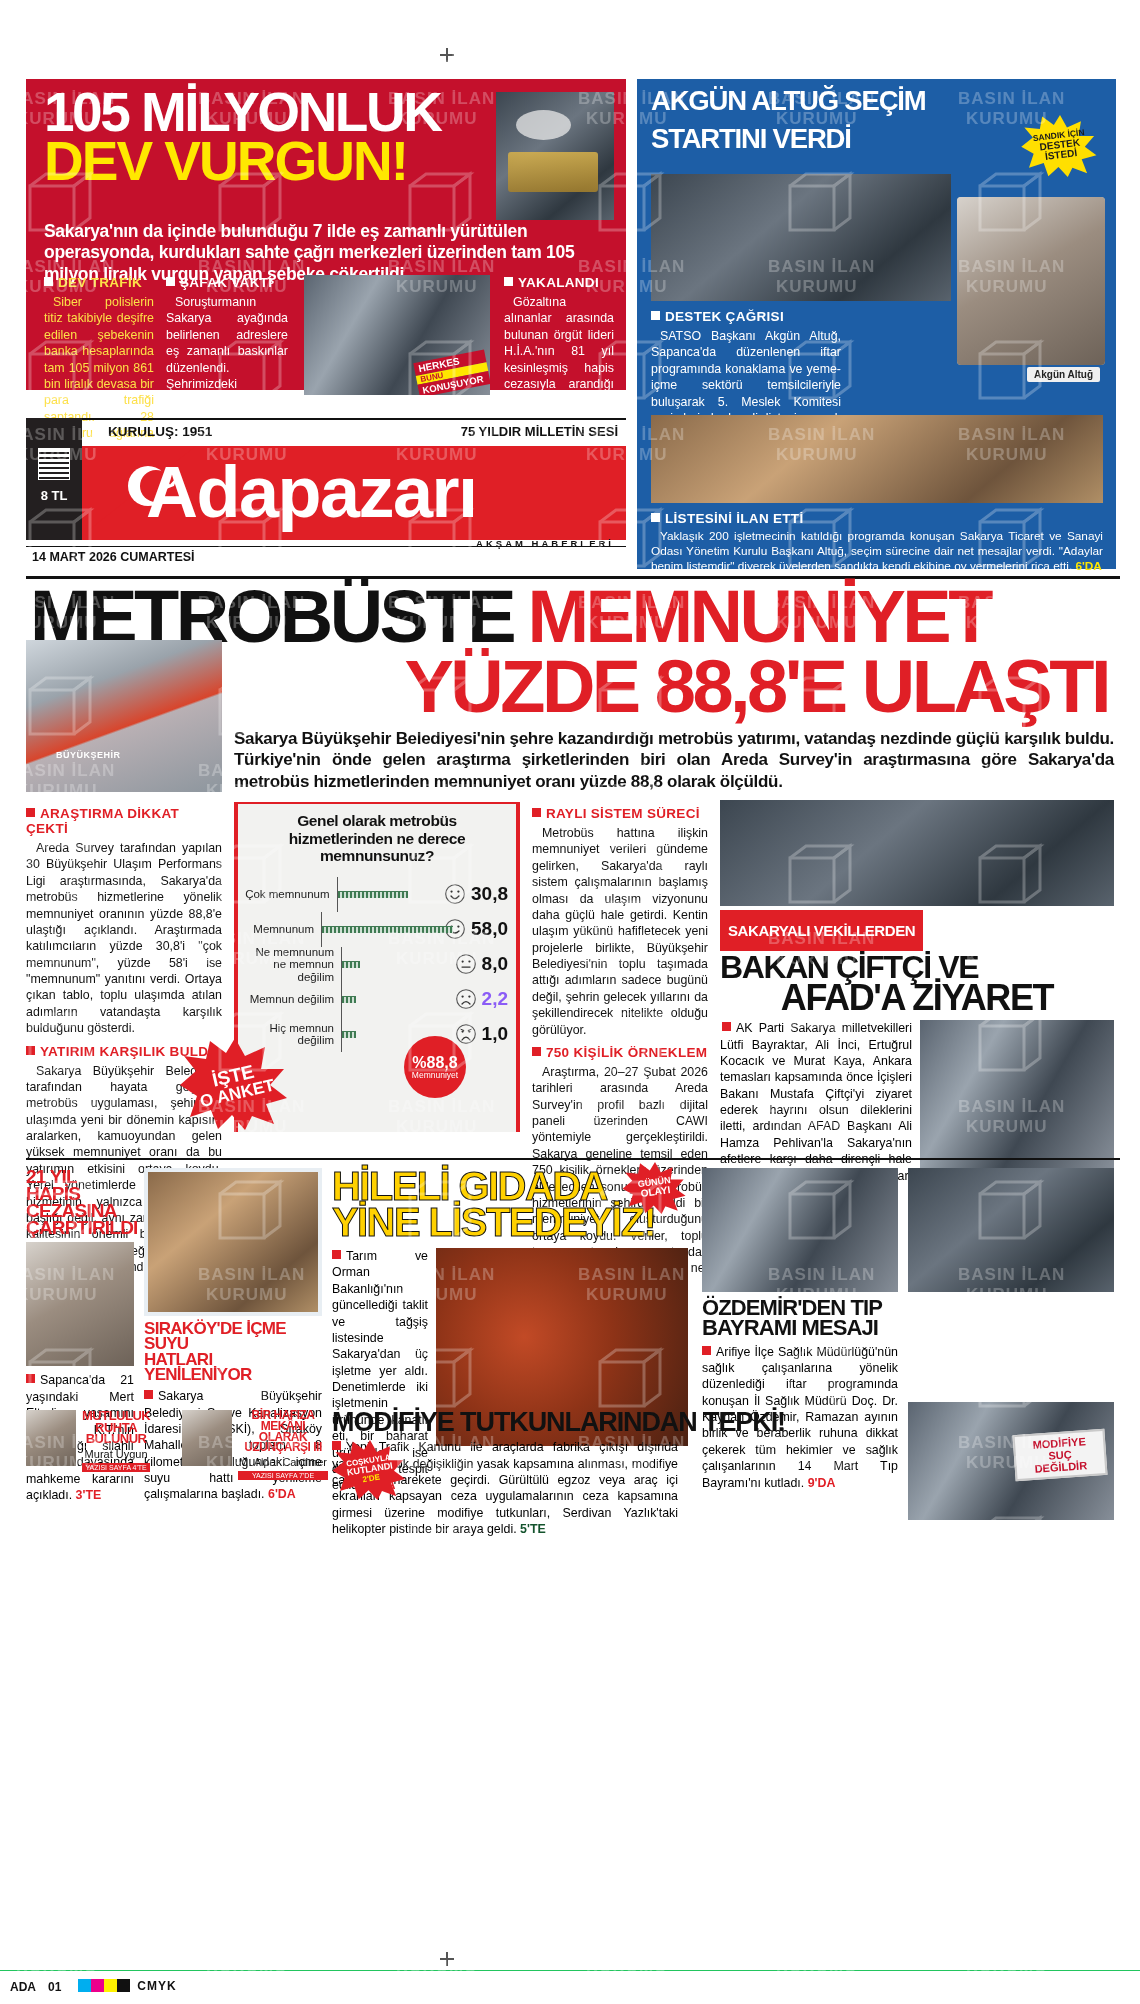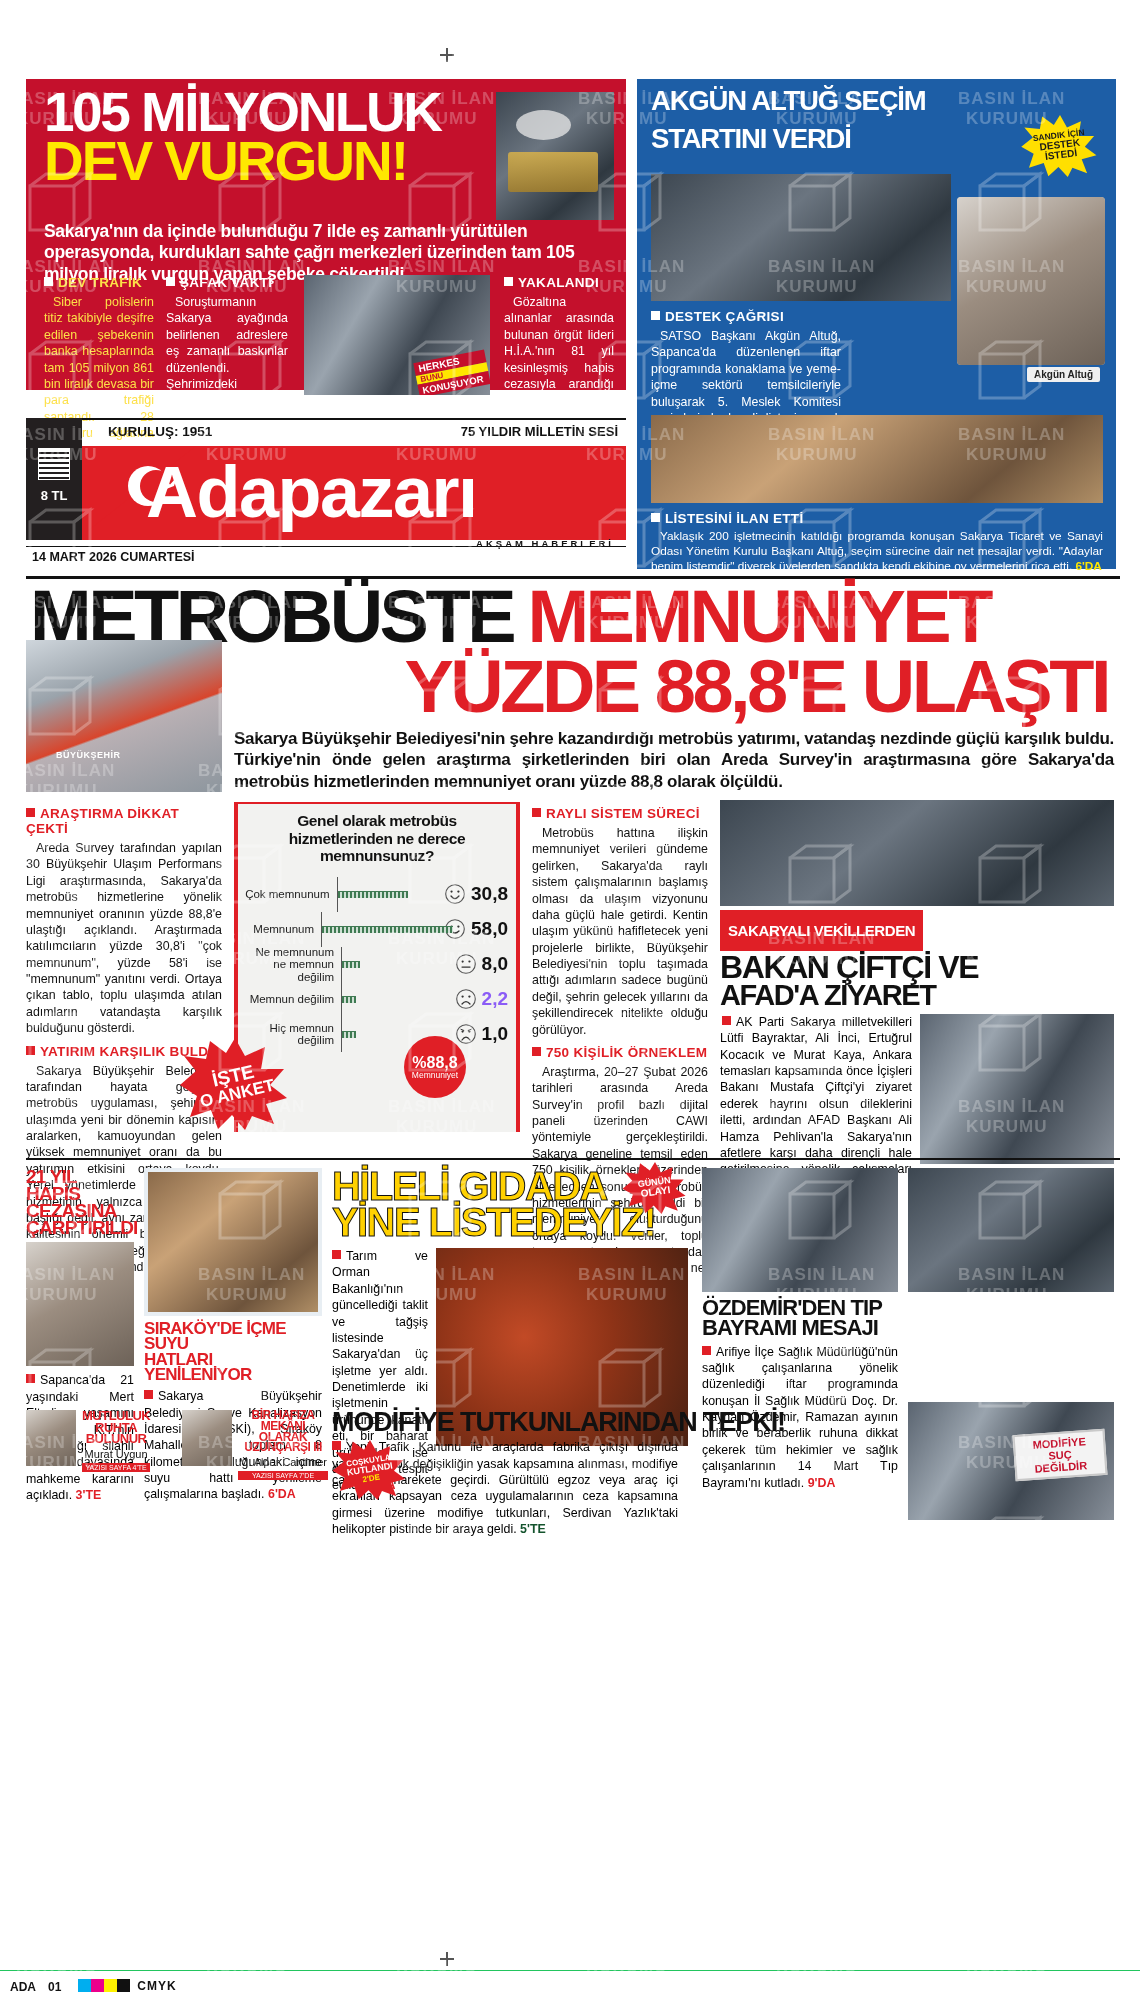--- a/index.html
+++ b/index.html
@@ -333,21 +333,21 @@
         <span class="bullet" style="background:#e01f26"></span><span>750 KİŞİLİK ÖRNEKLEM</span>
       </div>
       <div class="body-t" style="margin-top:4px;text-indent:10px;">Araştırma, 20–27 Şubat 2026 tarihleri arasında Areda Survey'in profil bazlı dijital paneli üzerinden CAWI yöntemiyle gerçekleştirildi. Sakarya geneline temsil eden 750 kişilik örneklem üzerinden elde edilen sonuçlar, metrobüs hizmetlerinin şehirde ciddi bir memnuniyet oluşturduğunu ortaya koydu. Veriler, toplu taşıma yatırımlarının vatandaş gözündeki karşılığını net biçimde yansıttı.</div>
     </div>
 
     <div style="position:absolute;left:700px;top:222px;width:394px;">
       <div class="photo dark" style="width:394px;height:106px;"></div>
       <div style="background:#e01f26;color:#fff;font-size:15px;font-weight:bold;padding:12px 8px;
                   display:inline-block;margin-top:4px;letter-spacing:-.4px;">SAKARYALI VEKİLLERDEN</div>
       <div class="hl" style="font-size:32px;color:#111;letter-spacing:-1.4px;margin-top:2px;">BAKAN ÇİFTÇİ VE</div>
-      <div class="hl" style="font-size:29px;color:#111;letter-spacing:-1.4px;">AFAD'A ZİYARET</div>
+      <div class="hl" style="font-size:36px;color:#111;letter-spacing:-1.4px;text-align:center;">AFAD'A ZİYARET</div>
       <div style="display:flex;margin-top:6px;">
         <div style="width:192px">
           <div class="body-t" style="text-indent:2px;">
             <span class="bullet" style="background:#e01f26"></span><span>AK Parti Sakarya milletvekilleri Lütfi Bayraktar, Ali İnci, Ertuğrul Kocacık ve Murat Kaya, Ankara temasları kapsamında önce İçişleri Bakanı Mustafa Çiftçi'yi ziyaret ederek hayrını olsun dileklerini iletti, ardından AFAD Başkanı Ali Hamza Pehlivan'la Sakarya'nın afetlere karşı daha dirençli hale getirilmesine yönelik çalışmaları görüştü.</span>
             <b style="color:#e01f26">4'TE</b>
           </div>
         </div>
         <div class="photo crowd" style="margin-left:8px;width:194px;height:150px;"></div>
       </div>
     </div>

